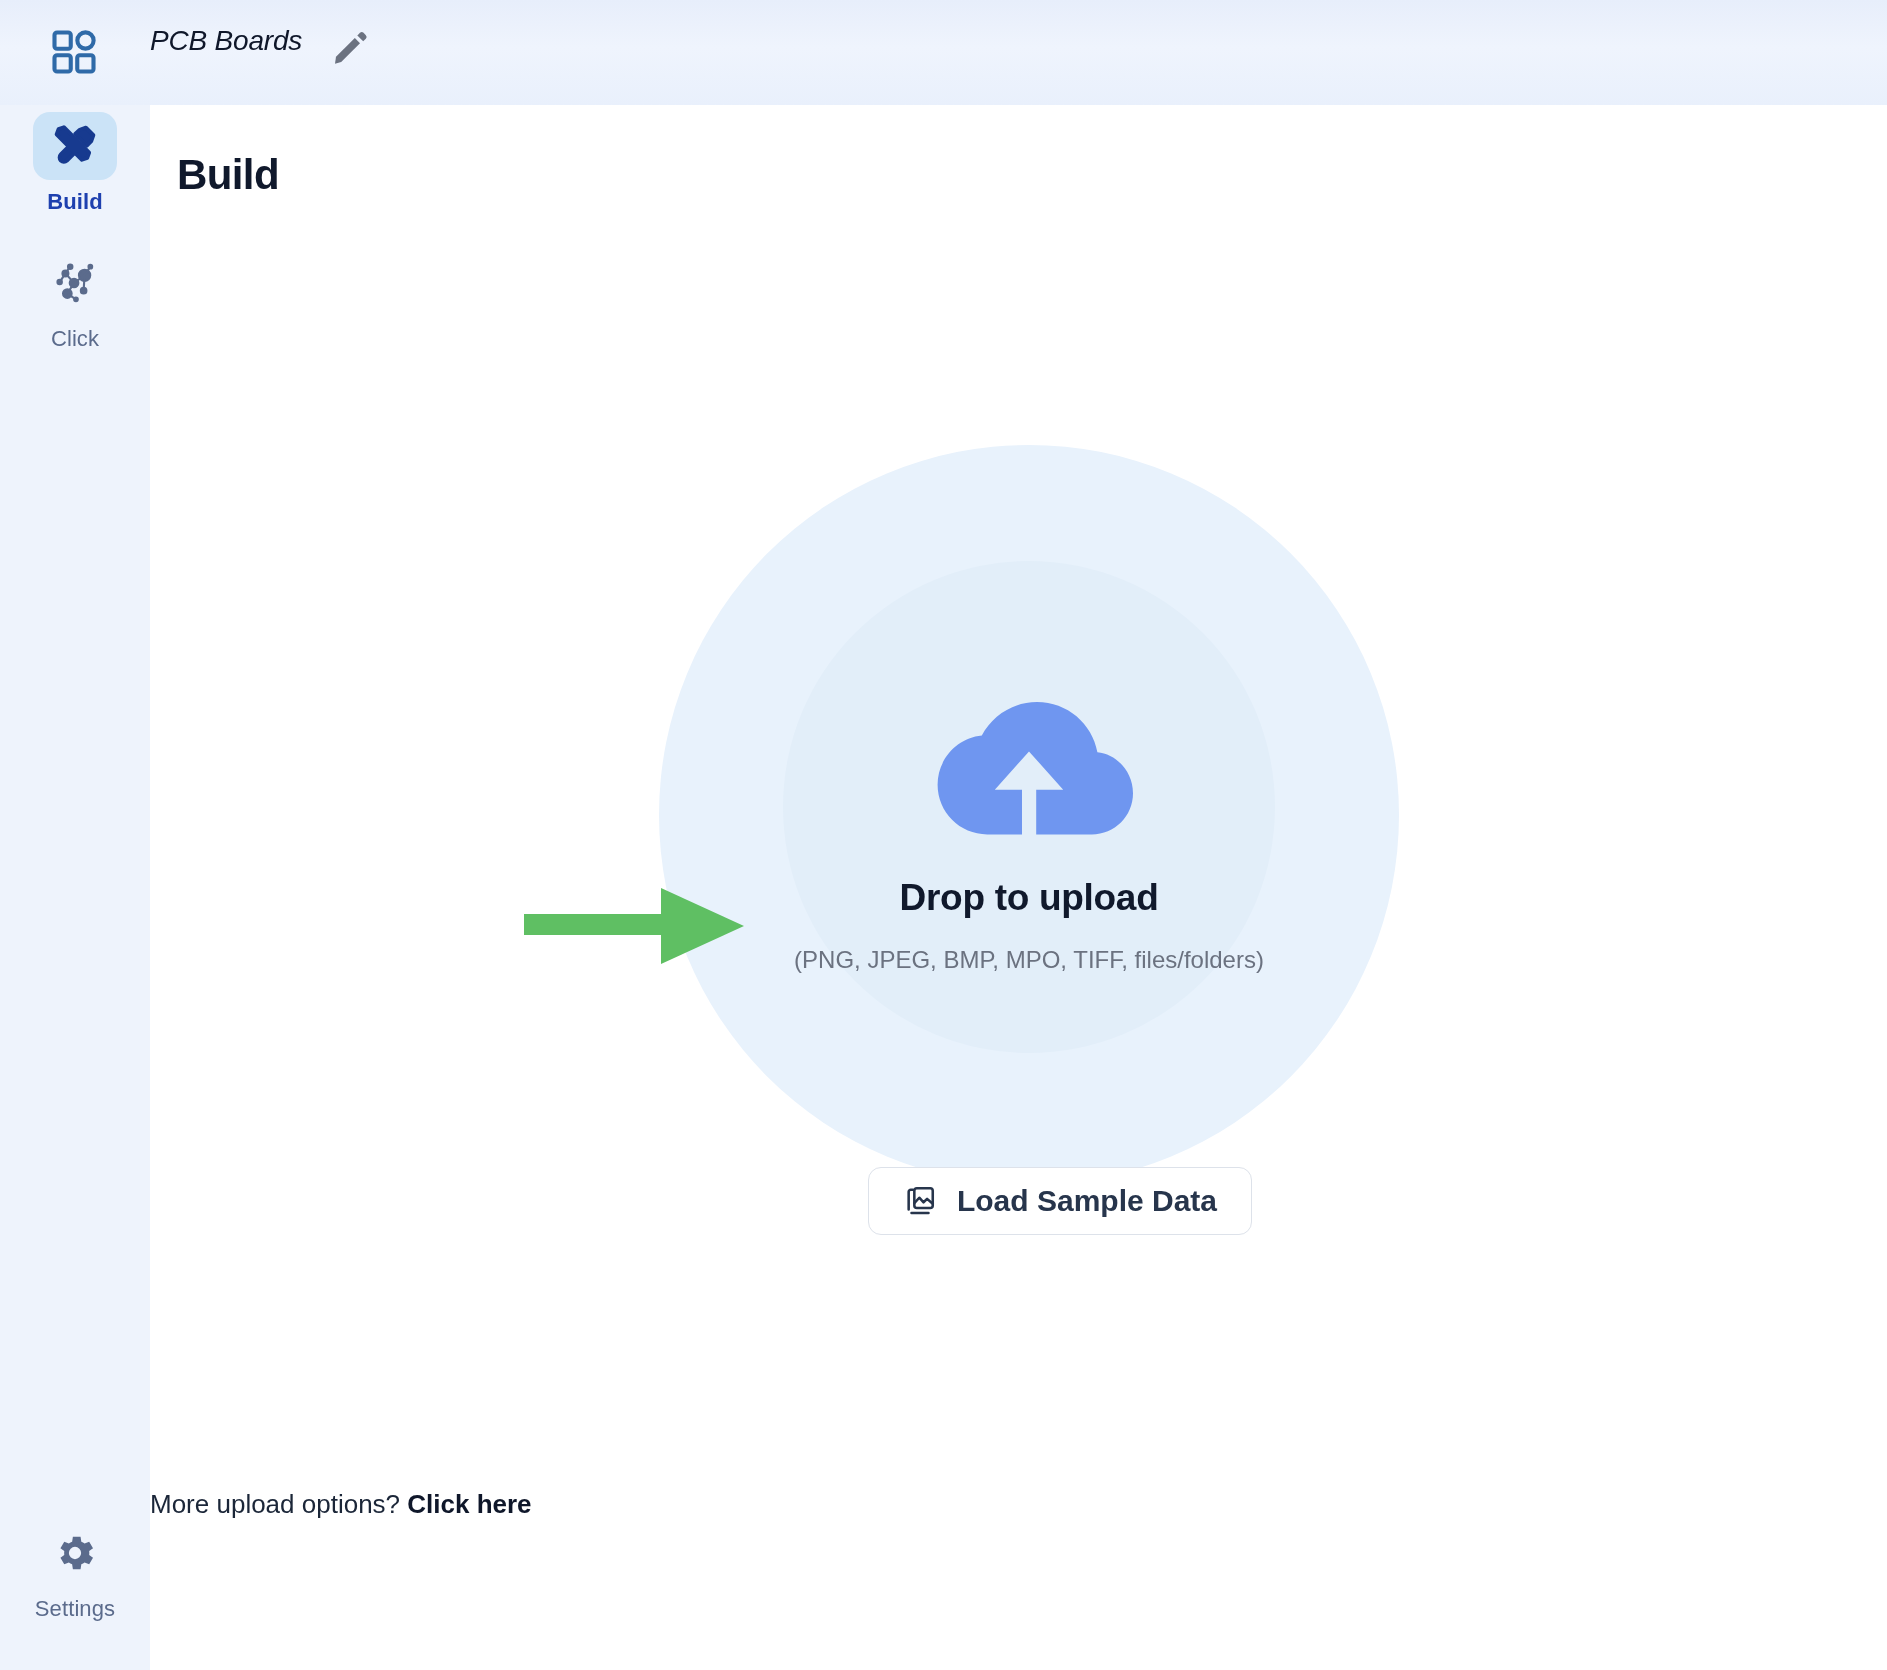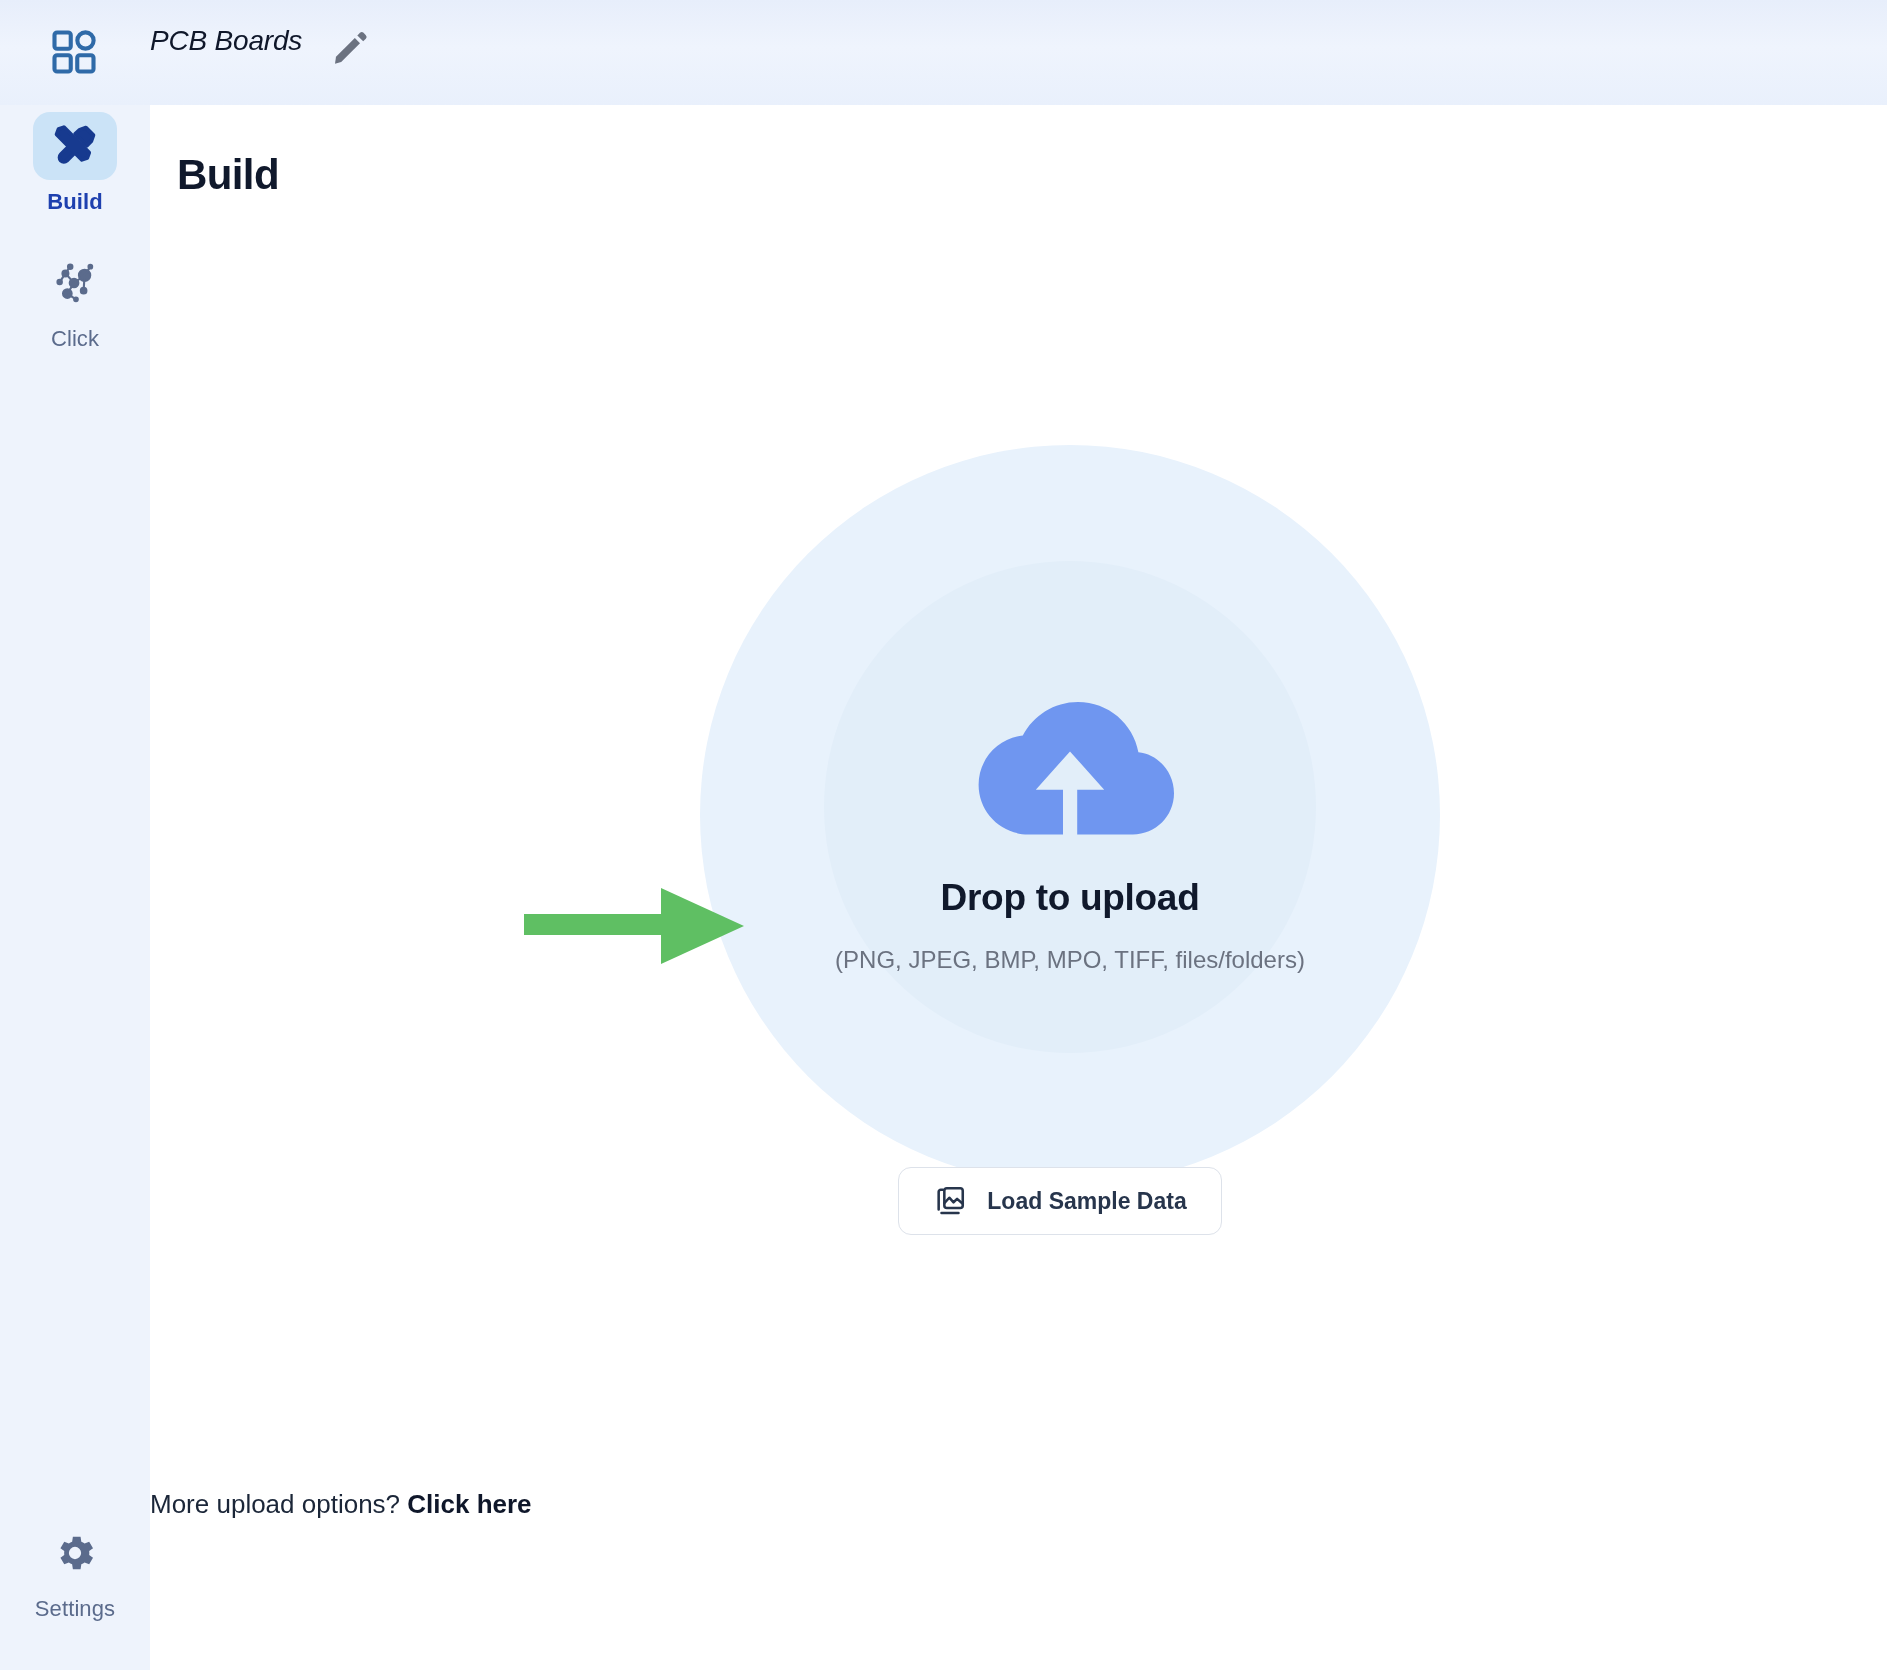--- a/index.html
+++ b/index.html
@@ -101,21 +101,21 @@
     left: 27px; top: 46px;
     font-size: 42px;
     font-weight: bold;
     color: #10192c;
     letter-spacing: -0.6px;
   }
 
   
   .dropzone {
     position: absolute;
-    left: 550px; top: 340px;
+    left: 509px; top: 340px;
     width: 740px; height: 740px;
     cursor: pointer;
   }
   .ring-outer {
     position: absolute;
     left: 0; top: 0;
     width: 740px; height: 740px;
     border-radius: 50%;
     background: #e8f2fc;
   }
@@ -164,21 +164,21 @@
     height: 68px;
     padding: 0 34px;
     display: flex;
     align-items: center;
     gap: 20px;
     border: 1.5px solid #dde2ea;
     border-radius: 13px;
     background: #ffffff;
     cursor: pointer;
     font-family: "Liberation Sans", sans-serif;
-    font-size: 23px;
+    font-size: 30px;
     font-weight: bold;
     color: #27354c;
     white-space: nowrap;
   }
   .action-btn svg { width: 34px; height: 34px; flex: 0 0 auto; }
 
   
   .footer {
     position: absolute;
     left: 0; top: 1384px;

